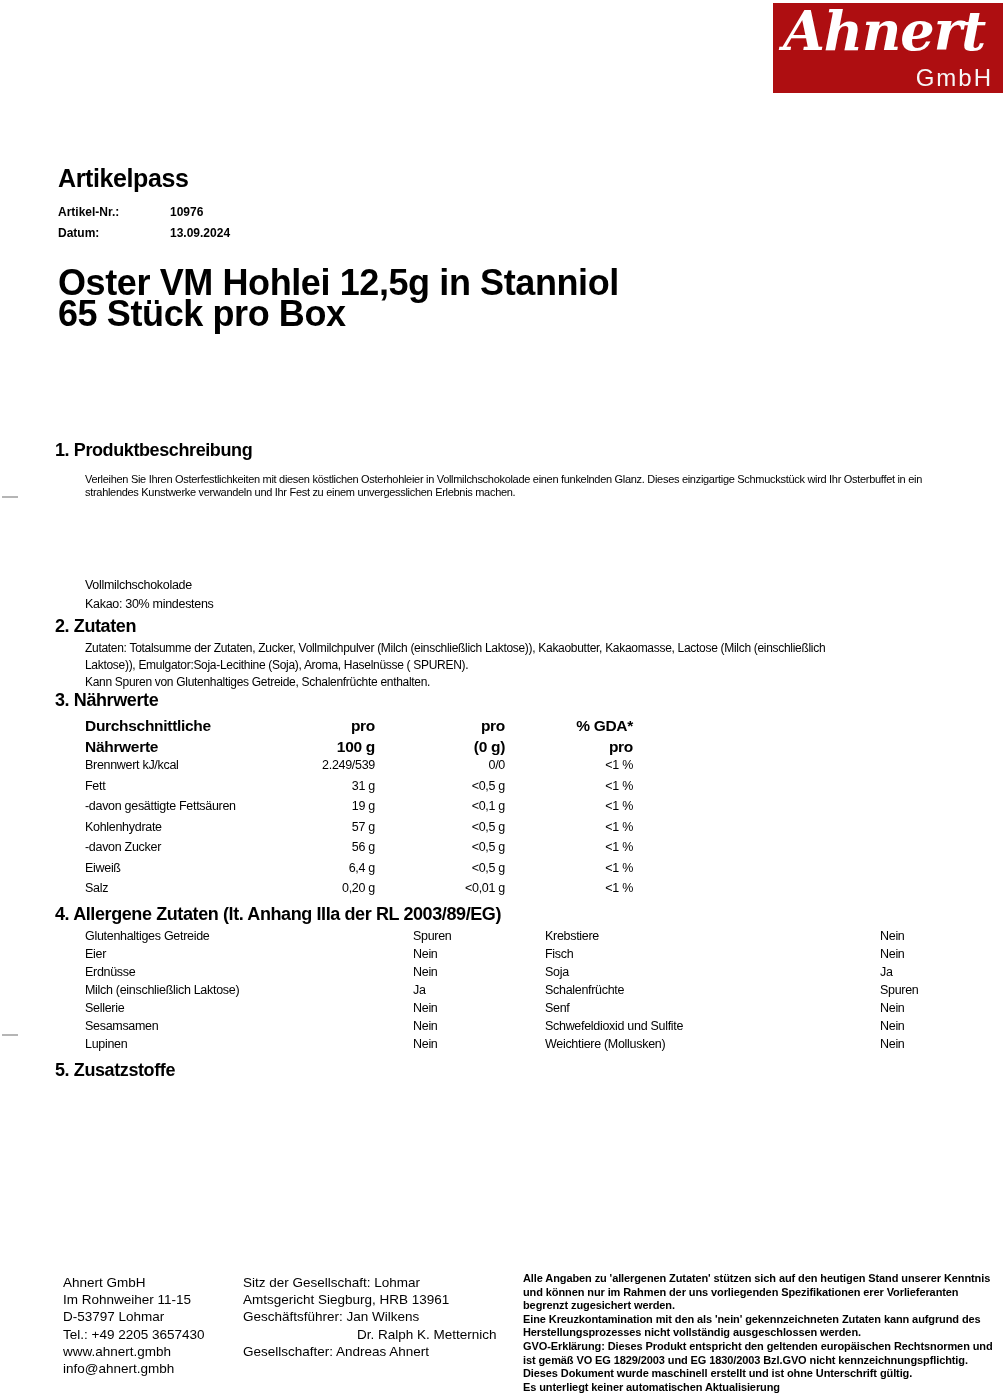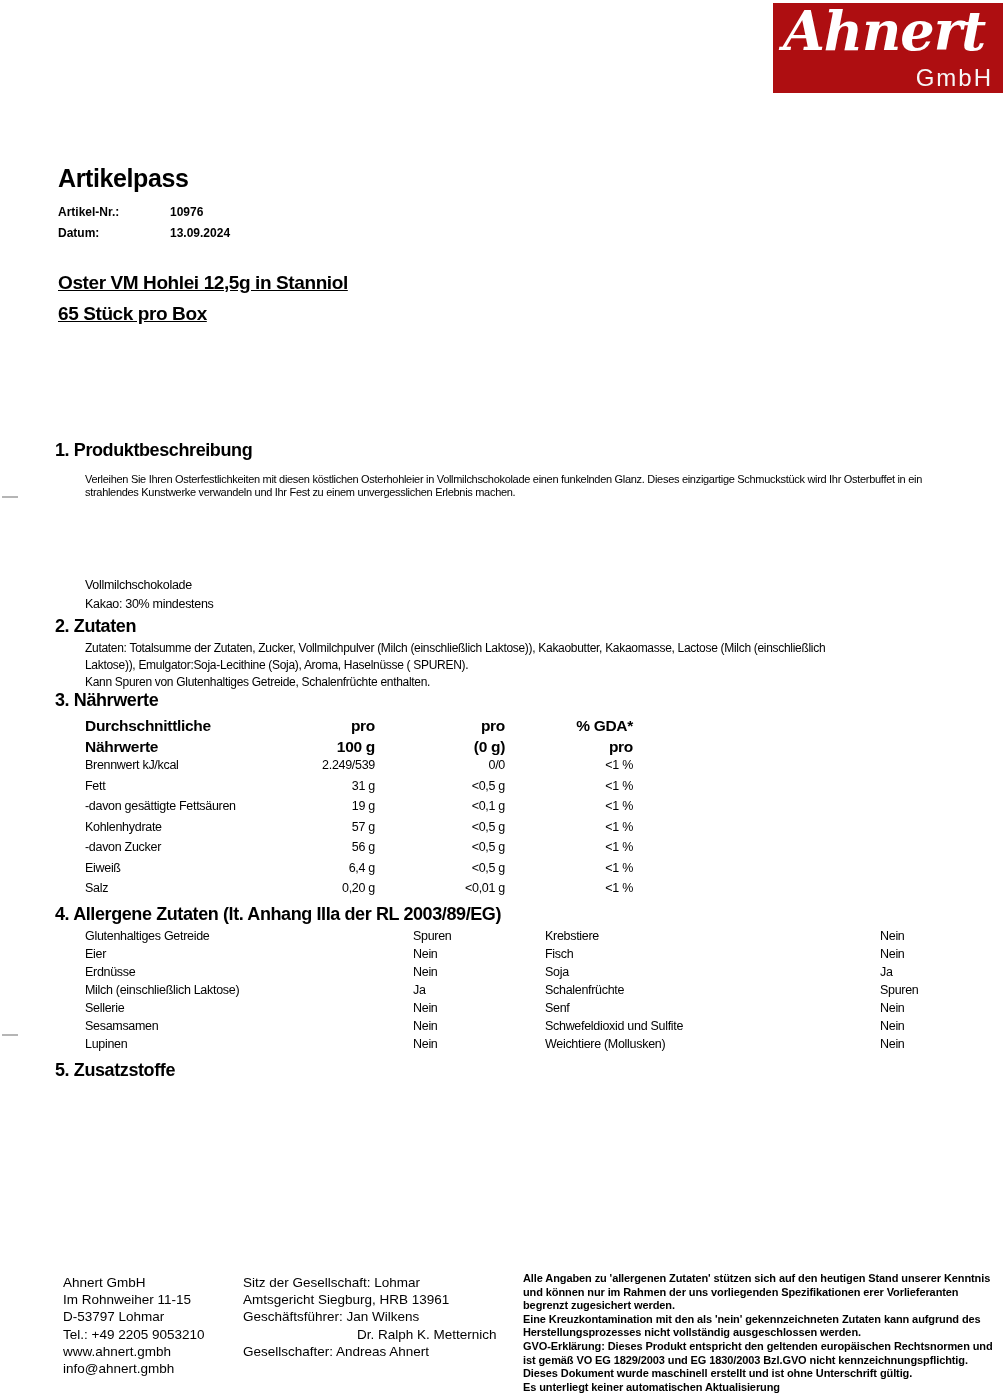--- a/index.html
+++ b/index.html
@@ -25,21 +25,21 @@
   
   .fold-mark { position:absolute; left:2px; width:16px; height:2px; background:#b5b5b5; }
   .fold-1 { top:496px; }
   .fold-2 { top:1034px; }
 
   
   .doc-title { position:absolute; left:58px; top:164px; font-size:25px; font-weight:bold; letter-spacing:-0.4px; }
   .meta { position:absolute; left:58px; top:202px; font-size:12px; font-weight:bold; }
   .meta-row { display:flex; line-height:21px; }
   .meta-label { width:112px; }
-  .product-title { position:absolute; left:58px; top:267px; font-size:19px; font-weight:bold; line-height:31px; letter-spacing:-0.4px; white-space:nowrap;text-decoration:underline; }
+  .product-title { position:absolute; left:58px; top:267px; font-size:36px; font-weight:bold; line-height:31px; letter-spacing:-0.4px; white-space:nowrap; }
 
   
   .sec-h { position:absolute; left:55px; font-size:18px; font-weight:bold; letter-spacing:-0.4px; white-space:nowrap; }
   .sec-h1 { top:440px; }
   .sec-h2 { top:616px; }
   .sec-h3 { top:690px; }
   .sec-h4 { top:904px; }
   .sec-h5 { top:1060px; }
 
   .cond { letter-spacing:-0.3px; }
@@ -235,21 +235,21 @@
       <span class="al-v2">Nein</span>
     </div>
   </div>
 
   <div class="sec-h sec-h5">5. Zusatzstoffe</div>
 
   <div class="footer-company">
     <div class="line">Ahnert GmbH</div>
     <div class="line">Im Rohnweiher 11-15</div>
     <div class="line">D-53797 Lohmar</div>
-    <div class="line">Tel.: +49 2205 9053210</div>
+    <div class="line">Tel.: +49 2205 3657430</div>
     <div class="line">www.ahnert.gmbh</div>
     <div class="line">info@ahnert.gmbh</div>
   </div>
 
   <div class="footer-legal">
     <div class="line">Sitz der Gesellschaft: Lohmar</div>
     <div class="line">Amtsgericht Siegburg, HRB 13961</div>
     <div class="line">Geschäftsführer: Jan Wilkens</div>
     <div class="line indent">Dr. Ralph K. Metternich</div>
     <div class="line">Gesellschafter: Andreas Ahnert</div>

